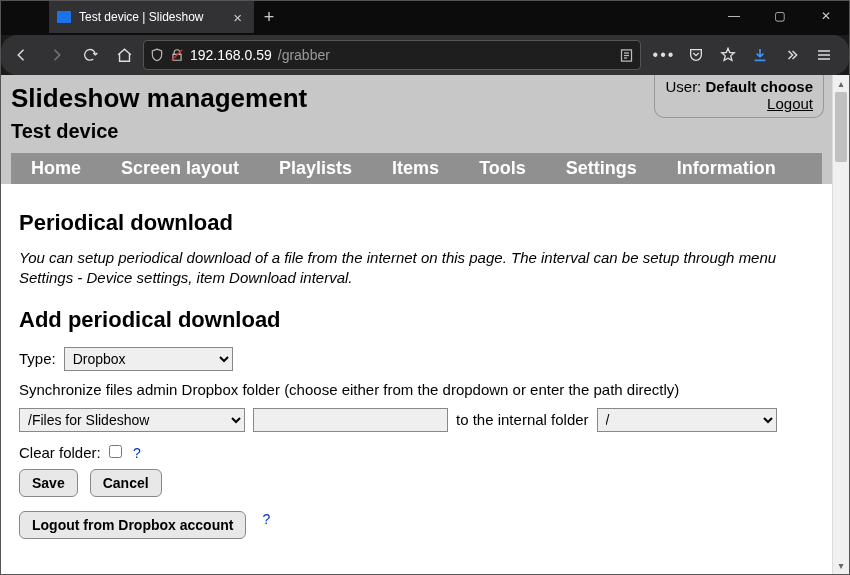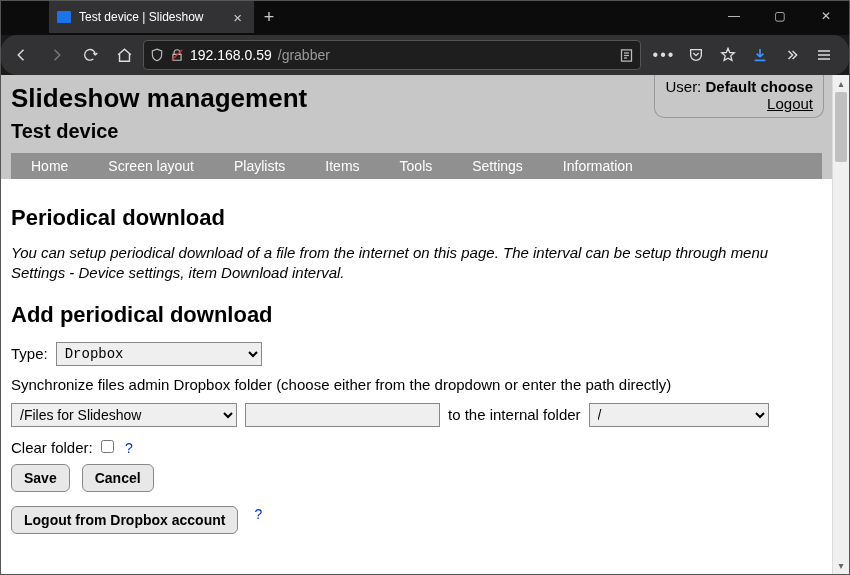--- a/index.html
+++ b/index.html
@@ -36,28 +36,28 @@
   .scroll-up,.scroll-down { height:17px; display:flex; align-items:center; justify-content:center; color:#666; font-size:10px; }
   .scroll-thumb { position:absolute; top:17px; left:2px; right:2px; height:70px; background:#c0c0c0; border-radius:2px; }
 
   .header-band { background:#c7c7c7; padding:8px 10px 0 10px; position:relative; }
   .userbox { position:absolute; top:0px; right:8px; border:1px solid #999; border-top:none;
              border-radius:0 0 10px 10px; padding:3px 10px 5px 10px; text-align:right; font-size:15px; background:#c7c7c7; }
   .userbox a { color:#000; text-decoration:underline; }
   h1.mgmt { margin:0; font-size:26px; font-weight:bold; }
   h2.dev { margin:6px 0 10px 0; font-size:20px; font-weight:bold; }
   .menubar { background:#909090; display:flex; }
-  .menubar .mitem { color:#fff; font-weight:normal; font-size:14px; padding:5px 20px; cursor:pointer; }
-  .content { padding:12px 10px; }
+  .menubar .mitem { color:#fff; font-weight:bold; font-size:18px; padding:5px 20px; cursor:pointer; }
+  .content { padding:12px 18px; }
   h2.sect { font-size:22px; margin:14px 0 12px 0; font-weight:bold; }
   p.intro { font-style:italic; font-size:15px; margin:6px 0 14px 0; line-height:1.35; }
   h3.sub { font-size:22px; margin:18px 0 14px 0; font-weight:bold; }
   .form-row { margin:10px 0; font-size:15px; display:flex; align-items:center; gap:8px; flex-wrap:wrap; }
   select, input[type=text] { font-size:14px; padding:2px 4px; border:1px solid #888; background:#efefef; height:24px; }
-  .sel-type { width:206px;font-family:Liberation Mono, monospace; }
+  .sel-type { width:169px; }
   .sel-from { width:226px; }
   .txt-path { width:195px; }
   .sel-into { width:180px; }
   .chkrow { font-size:15px; margin:8px 0; }
   .help { color:#0033cc; font-size:14px; padding-left:4px; }
   .btnrow { display:flex; gap:12px; margin:6px 0 14px 0; }
   button.btn { font-size:14px; font-weight:bold; padding:5px 12px; border:1px solid #888; border-radius:6px;
                background:#e8e8e8; cursor:pointer; }
 </style>
 </head>

